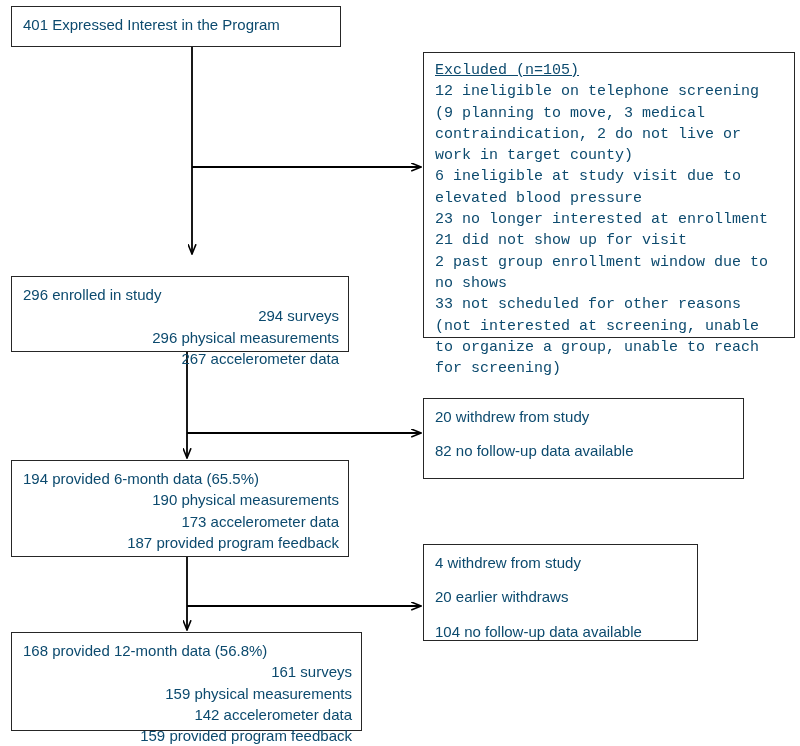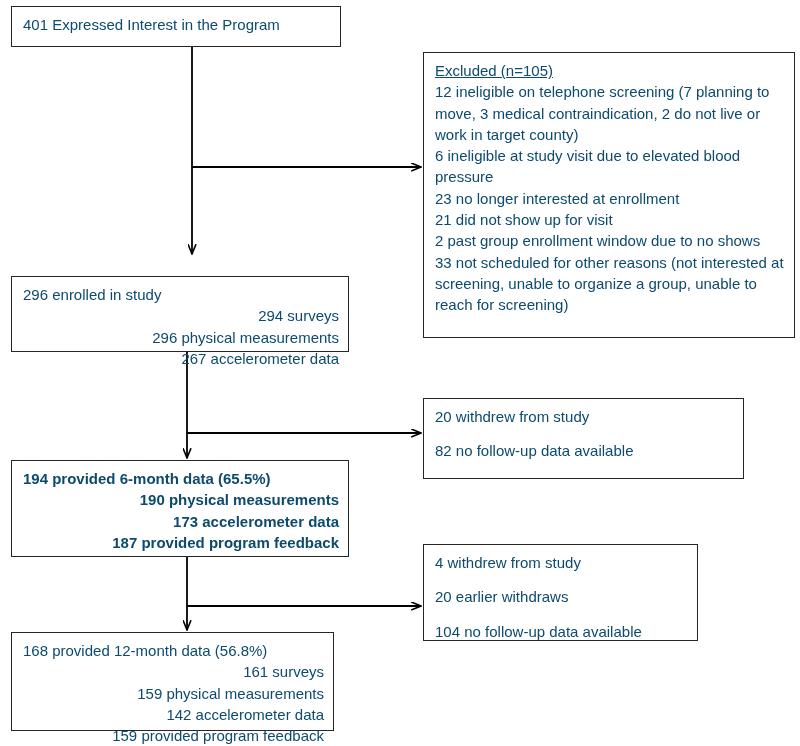--- a/index.html
+++ b/index.html
@@ -39,23 +39,23 @@
   .node .hdr {
     text-decoration: underline;
   }
   .node .spacer {
     height: 13px;
   }
 
   
   #node-interest   { left: 11px;  top: 6px;   width: 330px; height: 41px; }
   #node-enrolled   { left: 11px;  top: 256px; width: 338px; height: 76px; margin-top: 20px; }
-  #node-six        { left: 11px;  top: 460px; width: 338px; height: 97px; font-weight: bold; }
-  #node-twelve     { left: 11px;  top: 632px; width: 323px; height: 99px; }
-  #node-excluded   { left: 423px; top: 52px;  width: 372px; height: 286px; }
+  #node-six        { left: 11px;  top: 460px; width: 338px; height: 97px; }
+  #node-twelve     { left: 11px;  top: 632px; width: 351px; height: 99px; }
+  #node-excluded   { left: 423px; top: 52px;  width: 372px; height: 286px; font-family: Liberation Mono, monospace; }
   #node-lost6      { left: 423px; top: 398px; width: 321px; height: 81px; }
   #node-lost12     { left: 423px; top: 544px; width: 275px); width: 275px; height: 97px; }
 
   
   #wires {
     position: absolute;
     left: 0;
     top: 0;
     width: 800px;
     height: 746px;
@@ -116,21 +116,21 @@
     </div>
   <div class="node" id="node-twelve">
       <div class="line">168 provided 12-month data (56.8%)</div>
       <div class="line indent">161 surveys</div>
       <div class="line indent">159 physical measurements</div>
       <div class="line indent">142 accelerometer data</div>
       <div class="line indent">159 provided program feedback</div>
     </div>
   <div class="node" id="node-excluded">
       <div class="line"><span class="hdr">Excluded (n=105)</span></div>
-      <div class="line">12 ineligible on telephone screening (7 planning to move, 3 medical contraindication, 2 do not live or work in target county)</div>
+      <div class="line">12 ineligible on telephone screening (9 planning to move, 3 medical contraindication, 2 do not live or work in target county)</div>
       <div class="line">6 ineligible at study visit due to elevated blood pressure</div>
       <div class="line">23 no longer interested at enrollment</div>
       <div class="line">21 did not show up for visit</div>
       <div class="line">2 past group enrollment window due to no shows</div>
       <div class="line">33 not scheduled for other reasons (not interested at screening, unable to organize a group, unable to reach for screening)</div>
     </div>
   <div class="node" id="node-lost6">
       <div class="line">20 withdrew from study</div>
       <div class="spacer"></div>
       <div class="line">82 no follow-up data available</div>

